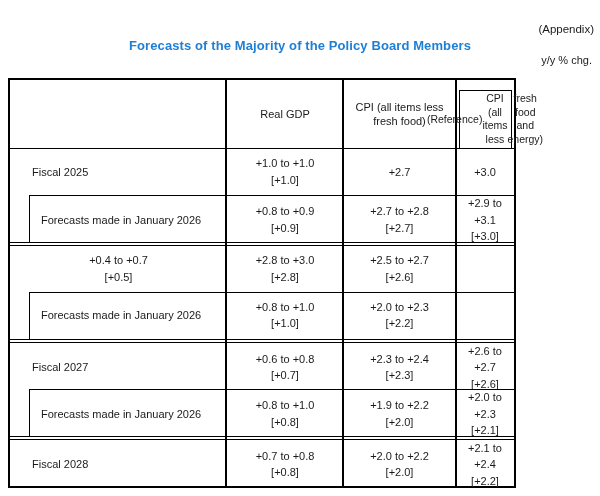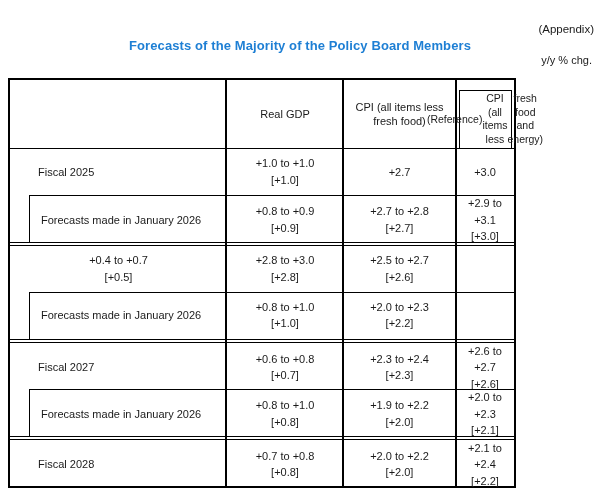--- a/index.html
+++ b/index.html
@@ -31,21 +31,21 @@
           border:1px solid #000;border-bottom:none;
           display:flex;flex-direction:row;justify-content:center;align-items:center;
           text-align:center;font-size:10.5px;line-height:13.5px;}
 
   .row{display:grid;grid-template-columns:217px 116px 113px 1fr;
        height:46.5px;position:relative;}
   .row.forecast::before{content:"";position:absolute;left:19px;right:0;top:0;
        border-top:1px solid #000;}
   .row.forecast::after{content:"";position:absolute;left:19px;top:0;bottom:0;
        border-left:1px solid #000;}
-  .lcell{display:flex;align-items:center;padding-left:28px;font-size:11px;}
+  .lcell{display:flex;align-items:center;padding-left:22px;font-size:11px;}
   .row.forecast .lcell{padding-left:31px;}
   .vcell{display:flex;flex-direction:column;justify-content:center;align-items:center;
          font-size:11px;line-height:16.5px;text-align:center;}
   .gsep{height:2px;background:#fff;border-top:1px solid #000;border-bottom:1px solid #000;}
 </style>
 </head>
 <body>
 
 <div class="appendix">(Appendix)</div>
 <div class="title">Forecasts of the Majority of the Policy Board Members</div>

